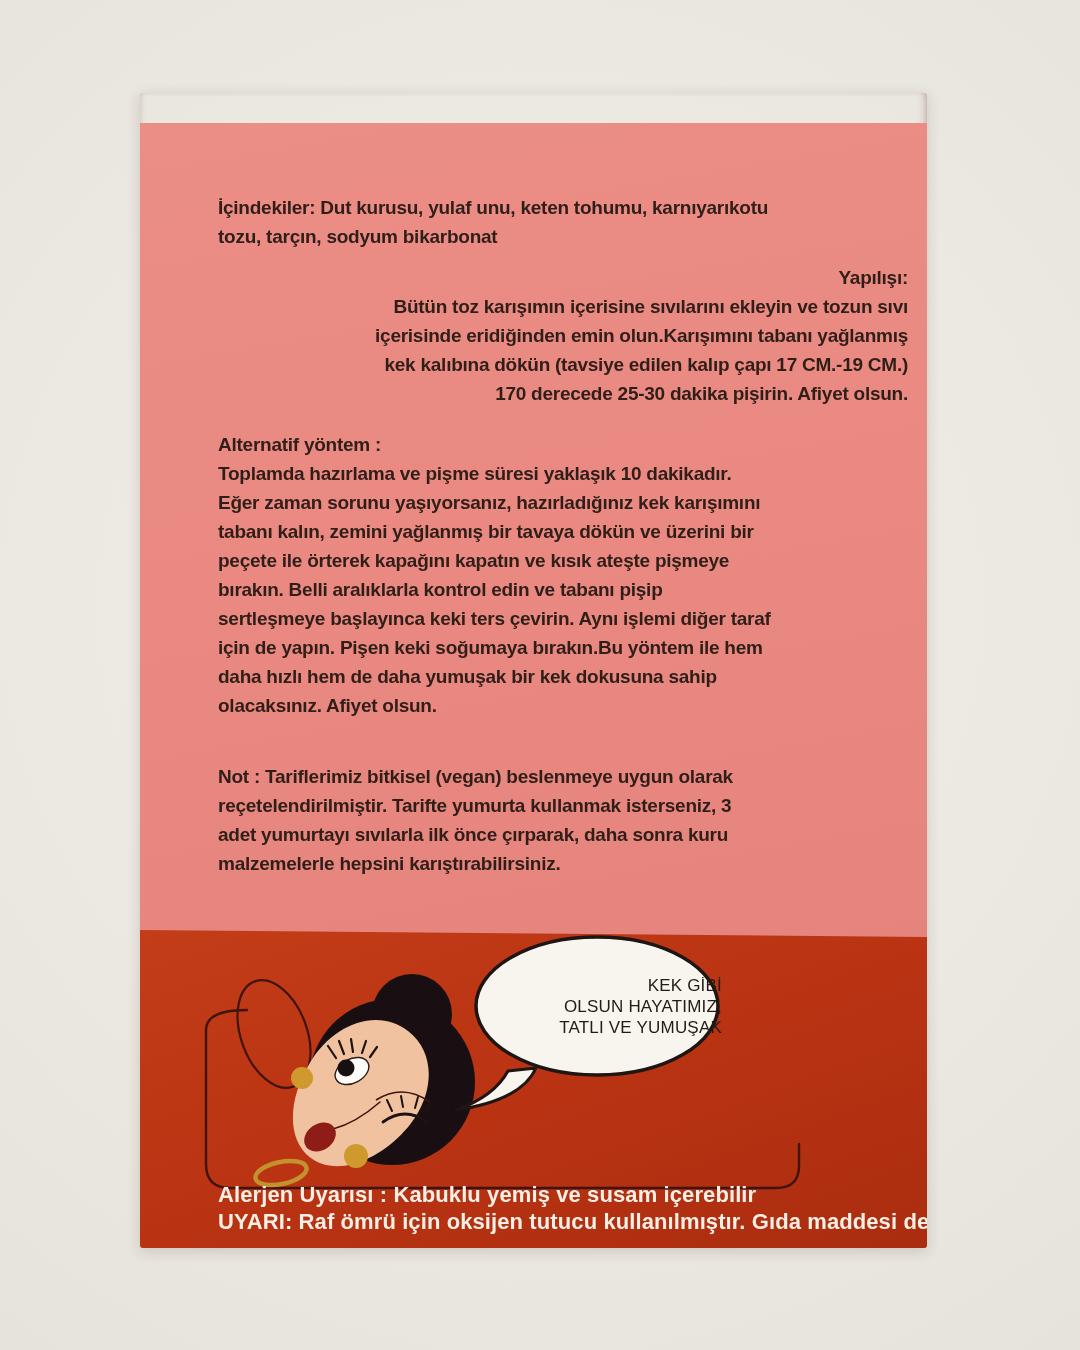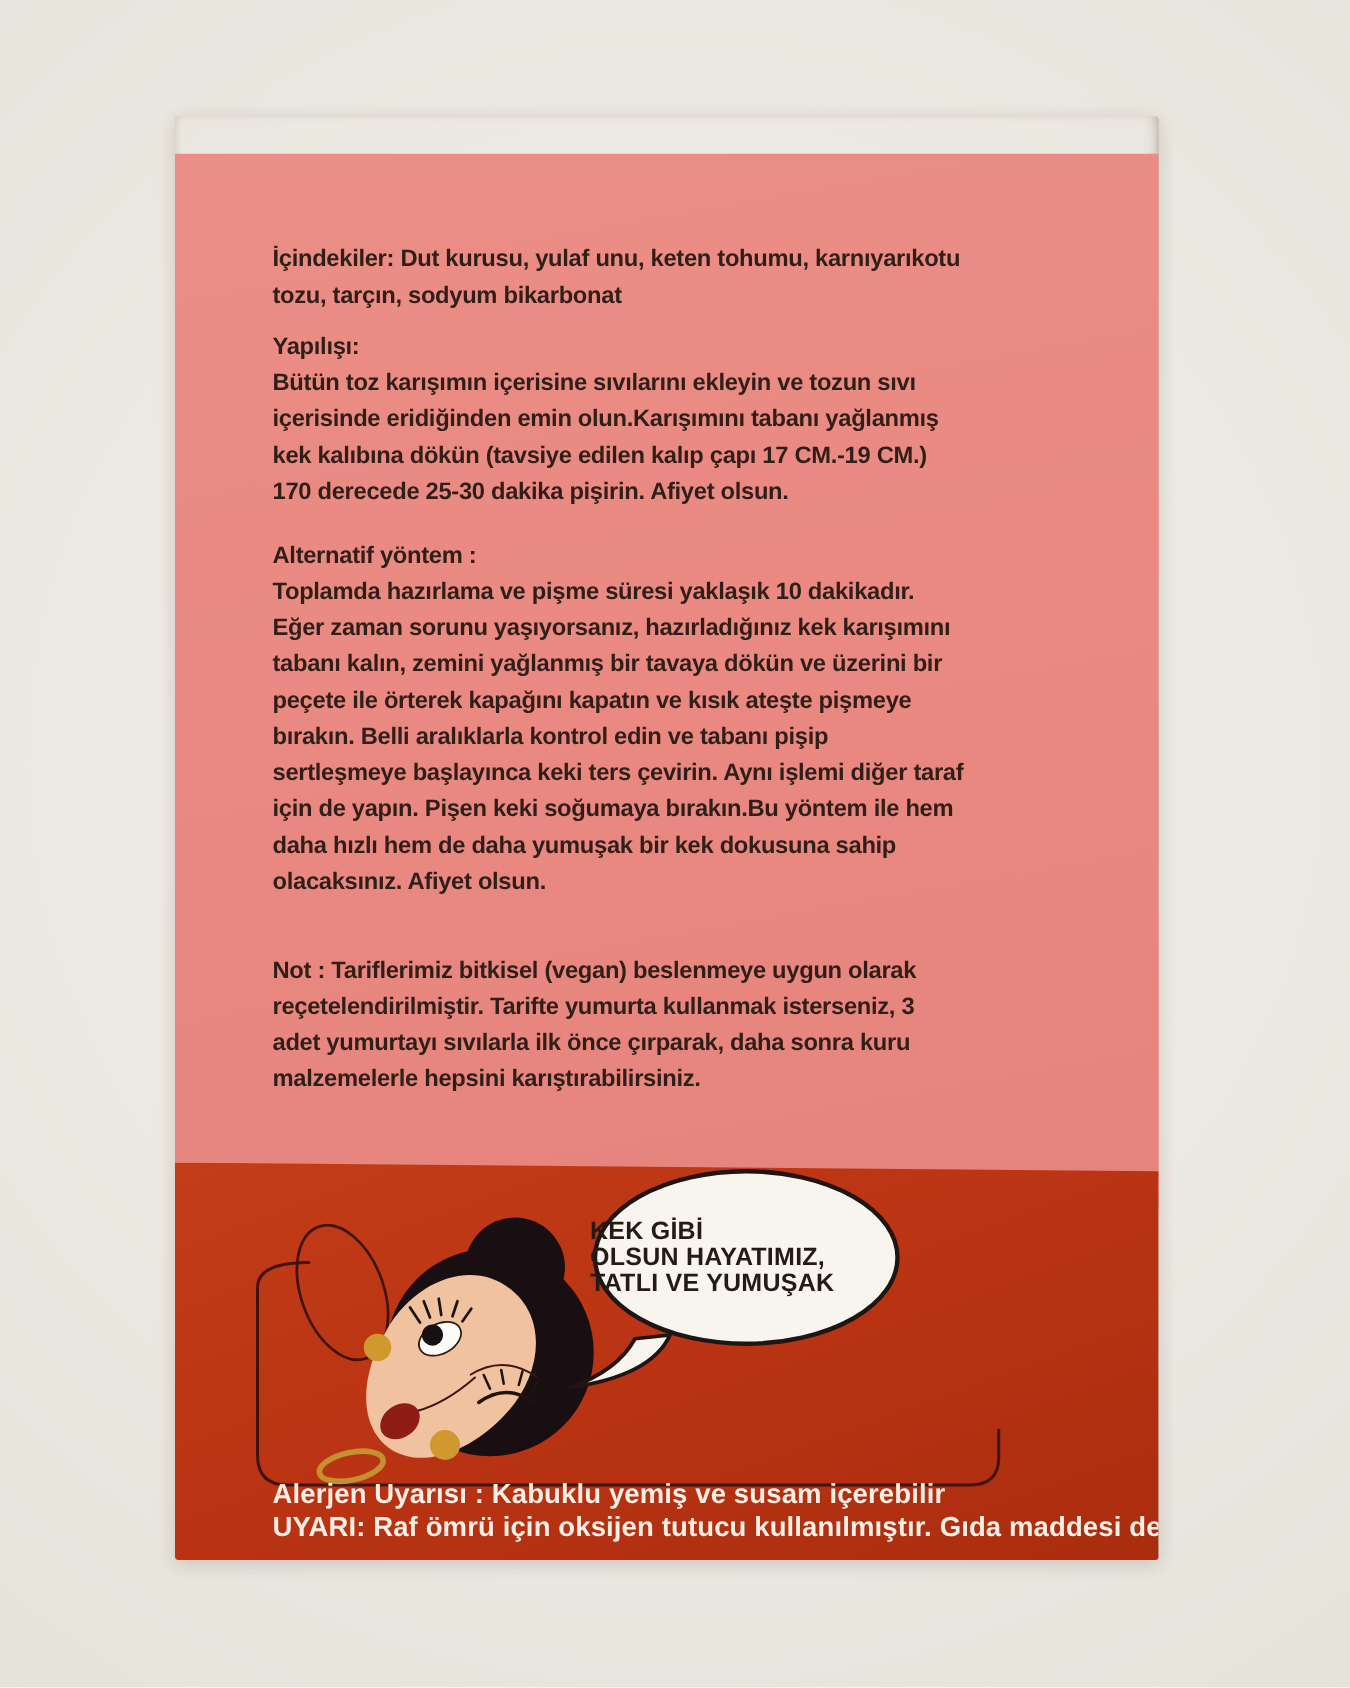--- a/index.html
+++ b/index.html
@@ -32,29 +32,29 @@
     position:absolute;left:78px;top:70px;width:690px;
   }
   .body-text{
     margin:0;
     white-space:pre-line;
     font-size:19px;line-height:29px;font-weight:700;
     letter-spacing:-0.25px;
     color:#301e18;
   }
   .p-additions{margin-top:14px;}
-  .p-instructions{margin-top:12px;}
+  .p-instructions{margin-top:12px;text-align:right;}
   .p-alternative{margin-top:22px;}
   .p-note{margin-top:42px;}
   .illustration{position:absolute;left:0;top:0;width:787px;height:318px;}
   .bubble-text{
     position:absolute;left:332px;top:45px;width:250px;
-    text-align:left;
+    text-align:right;
     white-space:pre-line;
-    font-size:20px;line-height:21px;font-weight:700;
+    font-size:17px;line-height:21px;font-weight:400;
     letter-spacing:0.2px;
     color:#241b16;
   }
   .footer-warnings{
     position:absolute;left:78px;top:251px;width:680px;
   }
   .footer-line{
     margin:0;
     font-size:22px;line-height:27px;font-weight:700;
     letter-spacing:0.1px;

